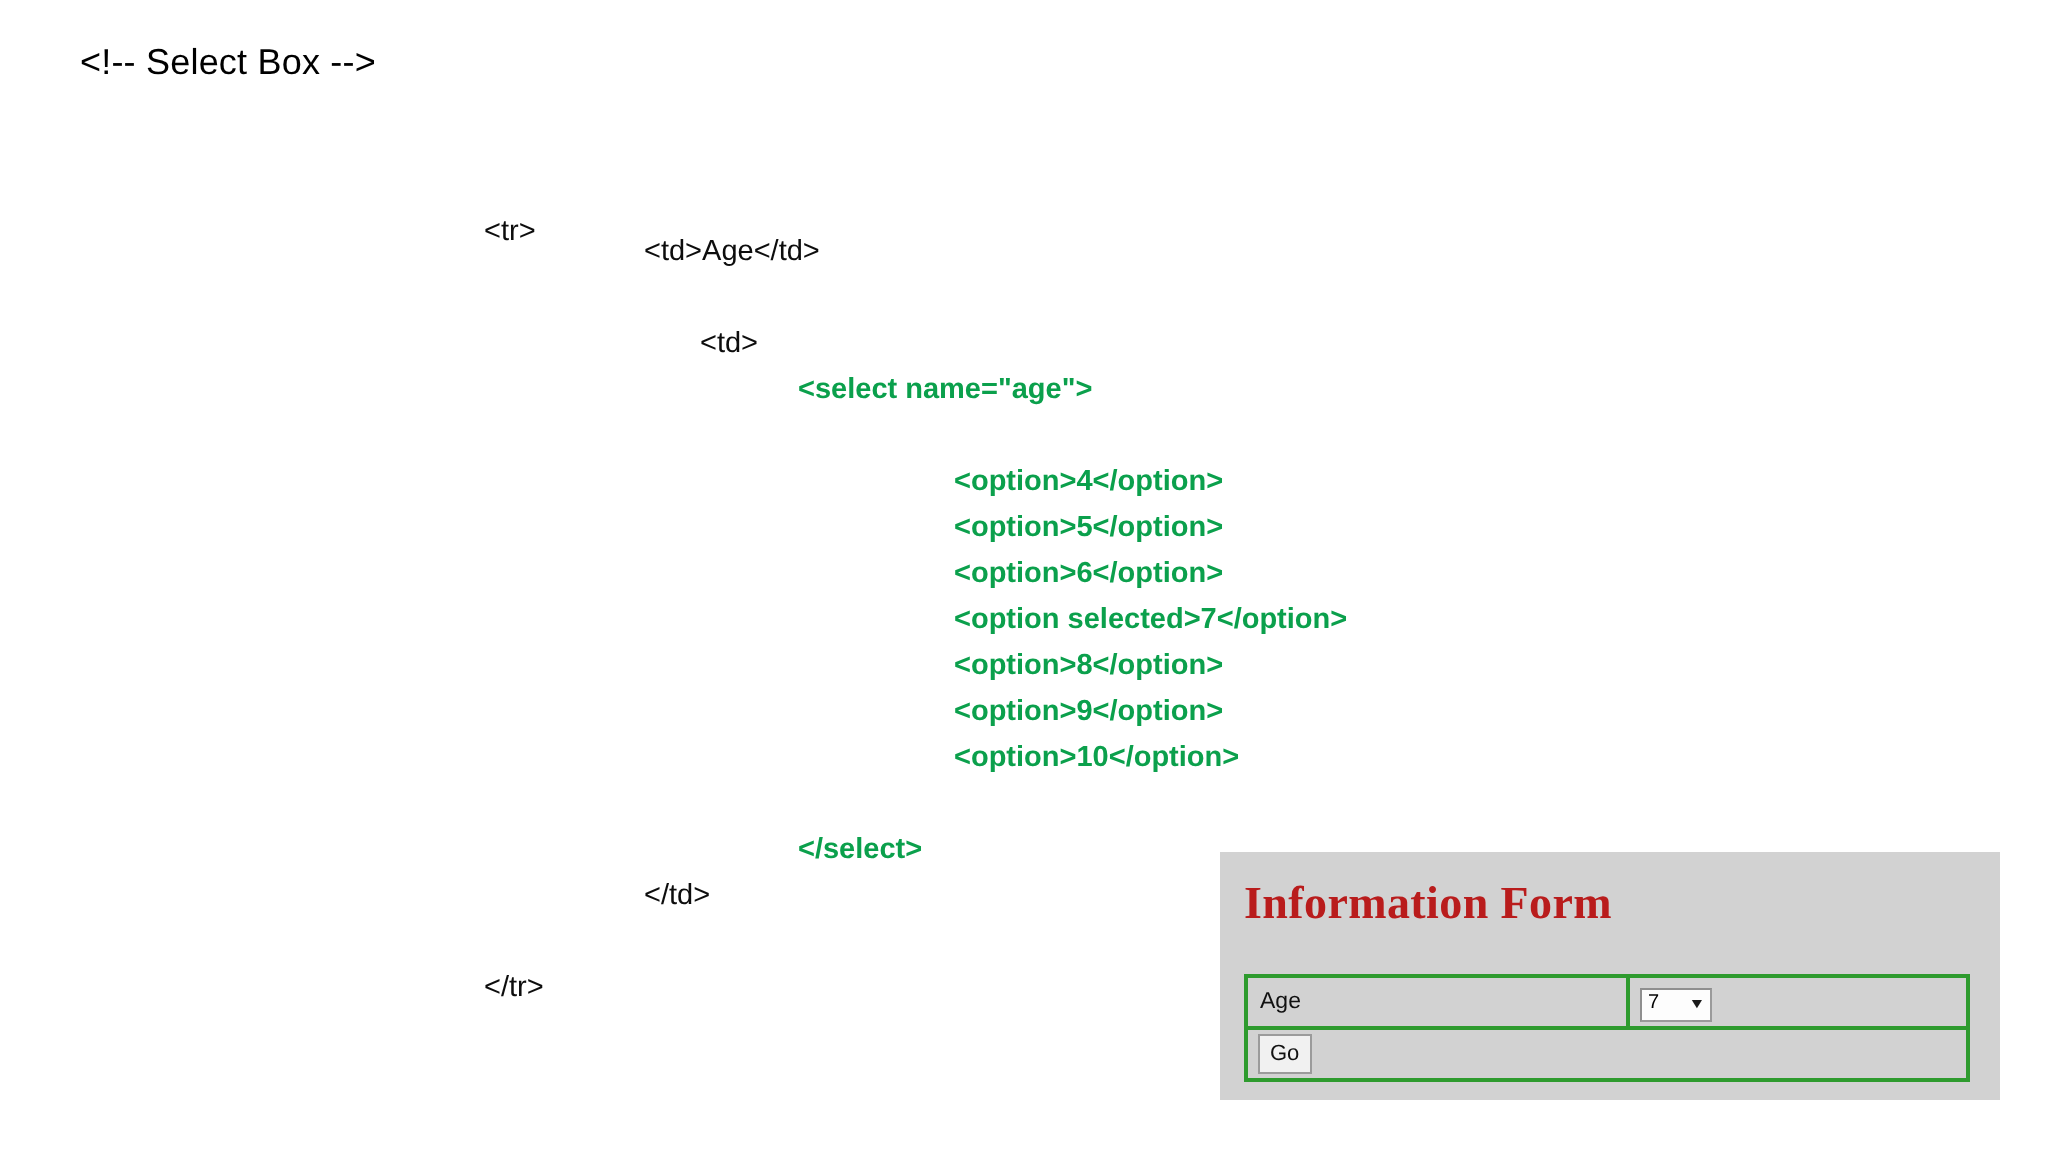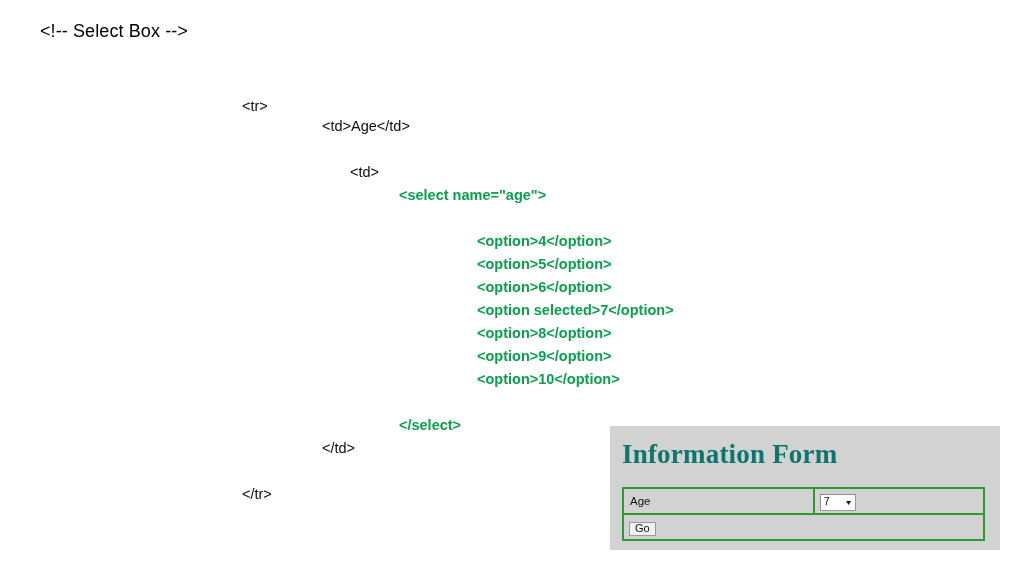--- a/index.html
+++ b/index.html
@@ -52,23 +52,23 @@
     width: 390px;
     height: 124px;
     background: #d2d2d2;
     box-sizing: border-box;
   }
   #form-heading {
     position: absolute;
     left: 12px;
     top: 13px;
     font-family: "Liberation Serif", serif;
-    font-size: 27px;
+    font-size: 23px;
     font-weight: bold;
-    color: #0f766e;
+    color: #b91c1c;
     letter-spacing: 0.2px;
     white-space: nowrap;
   }
   #info-table {
     position: absolute;
     left: 12px;
     top: 61px;
     width: 363px;
     border-collapse: collapse;
     table-layout: fixed;
@@ -124,38 +124,38 @@
     color: #1a1a1a;
   }
 
   
   .mini-button {
     display: inline-flex;
     align-items: center;
     justify-content: center;
     box-sizing: border-box;
     min-width: 26px;
-    height: 14px;
+    height: 20px;
     padding: 0 5px;
     background: #f1f1f1;
     border: 1px solid #9b9b9b;
     font-family: "Liberation Sans", sans-serif;
     font-size: 11px;
     color: #121212;
     line-height: 1;
     cursor: pointer;
   }
 </style>
 </head>
 <body>
 
 <div id="slide-title">&lt;!-- Select Box --&gt;</div>
 
 <div id="code-listing">
-    <div class="code-line code-black" style="left: 242px; top: 99px; text-align: center;">&lt;tr&gt;</div>
+    <div class="code-line code-black" style="left: 242px; top: 109px; text-align: center;">&lt;tr&gt;</div>
     <div class="code-line code-black" style="left: 322px; top: 119px;">&lt;td&gt;Age&lt;/td&gt;</div>
     <div class="code-line code-black" style="left: 322px; top: 165px; margin-left: 28px;">&lt;td&gt;</div>
     <div class="code-line code-green" style="left: 399px; top: 188px;">&lt;select name="age"&gt;</div>
     <div class="code-line code-green" style="left: 477px; top: 234px;">&lt;option&gt;4&lt;/option&gt;</div>
     <div class="code-line code-green" style="left: 477px; top: 257px;">&lt;option&gt;5&lt;/option&gt;</div>
     <div class="code-line code-green" style="left: 477px; top: 280px;">&lt;option&gt;6&lt;/option&gt;</div>
     <div class="code-line code-green" style="left: 477px; top: 303px;">&lt;option selected&gt;7&lt;/option&gt;</div>
     <div class="code-line code-green" style="left: 477px; top: 326px;">&lt;option&gt;8&lt;/option&gt;</div>
     <div class="code-line code-green" style="left: 477px; top: 349px;">&lt;option&gt;9&lt;/option&gt;</div>
     <div class="code-line code-green" style="left: 477px; top: 372px;">&lt;option&gt;10&lt;/option&gt;</div>

